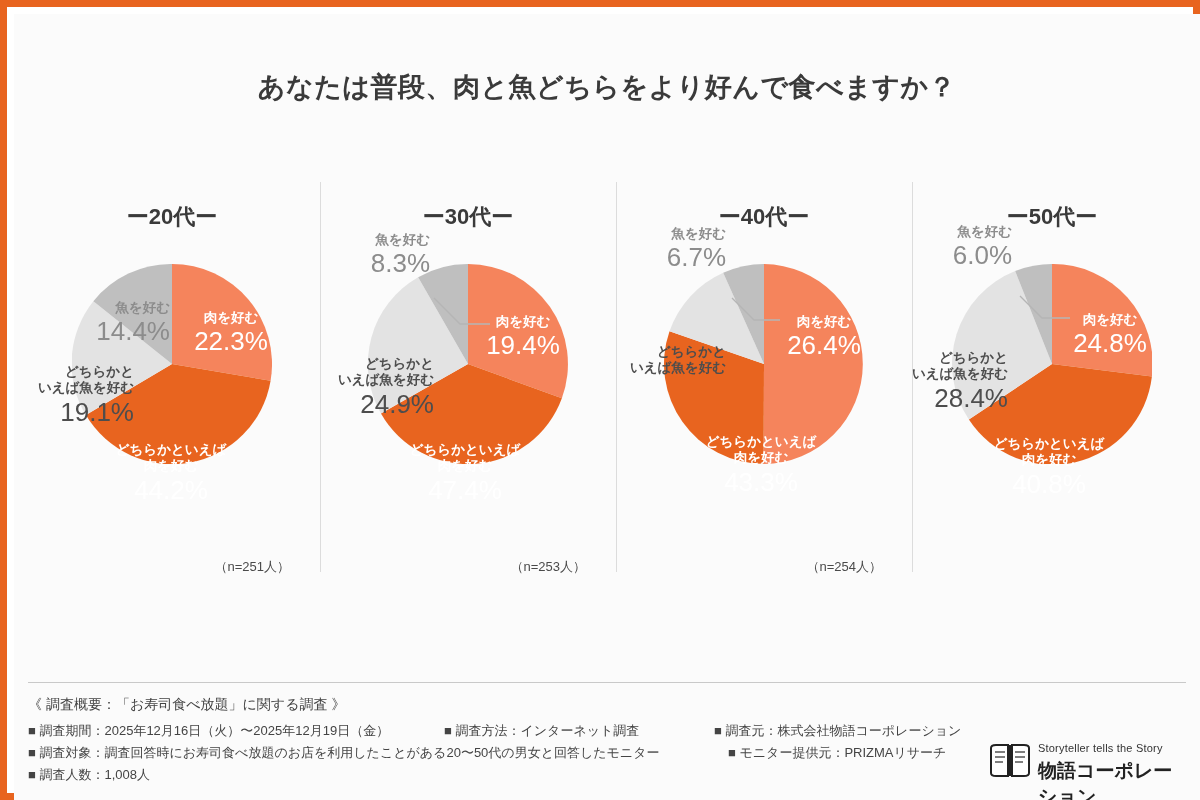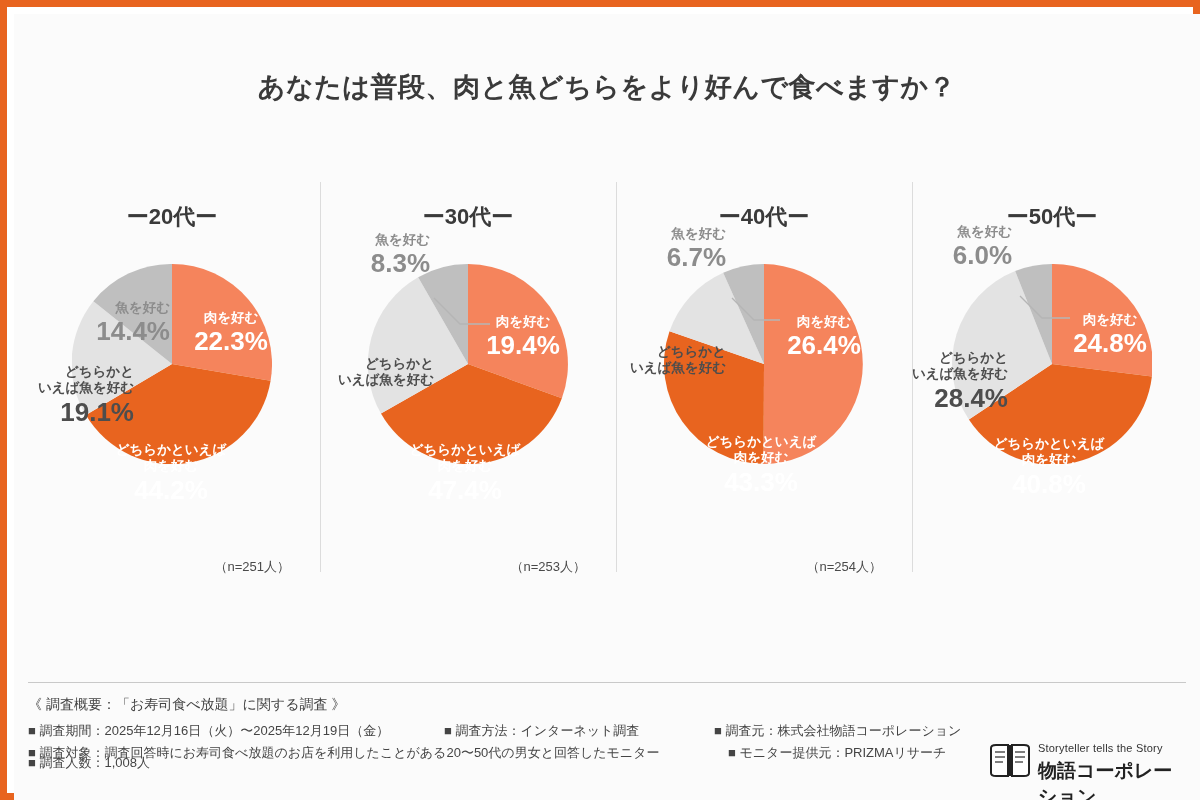--- a/index.html
+++ b/index.html
@@ -54,21 +54,21 @@
     font-size: 13px; color: #4a4a4a;
   }
   
   .vdiv {
     position: absolute; top: 168px; width: 1px; height: 390px;
     background: #dcdcdc;
   }
   
   .lbl { position: absolute; line-height: 1.22; }
   .lbl .t { font-size: 13.5px; font-weight: bold; }
-  .lbl .v { font-size: 26px; font-weight: bold; letter-spacing: 0px; }
+  .lbl .v { font-size: 26px; font-weight: normal; letter-spacing: 0px; }
   .lbl.white { color: #ffffff; }
   .lbl.dark  { color: #4d4d4d; }
   .lbl.gray  { color: #8c8c8c; }
   .lbl.ctr { text-align: center; }
   .lbl.rgt { text-align: right; }
 
   .leader { position: absolute; }
   .leader svg { display: block; }
 
   
@@ -83,21 +83,21 @@
   .f-head {
     position: absolute; left: 14px; top: 14px;
     font-size: 14px; color: #444;
   }
   .f-row { position: absolute; font-size: 13px; color: #444; }
   .r1 { left: 14px; top: 40px; }
   .r1b { left: 430px; top: 40px; }
   .r1c { left: 700px; top: 40px; }
   .r2 { left: 14px; top: 62px; }
   .r2b { left: 714px; top: 62px; }
-  .r3 { left: 14px; top: 72px; }
+  .r3 { left: 14px; top: 84px; }
 
   .logo {
     position: absolute; right: 16px; bottom: 12px;
     width: 196px; height: 54px;
   }
   .logo-book { position: absolute; left: 0; top: 8px; width: 44px; height: 38px; }
   .logo-tag {
     position: absolute; left: 50px; top: 8px;
     font-size: 11px; color: #333; letter-spacing: .2px;
   }
@@ -186,20 +186,21 @@
 
       <div class="lbl white ctr" style="left:56px; top:278px; width:178px;">
         <div class="t">どちらかといえば</div>
         <div class="t">肉を好む</div>
         <div class="v">47.4%</div>
       </div>
 
       <div class="lbl dark rgt" style="left:-10px; top:192px; width:124px;">
         <div class="t">どちらかと</div>
         <div class="t">いえば魚を好む</div>
+        <div class="v">24.9%</div>
       </div>
 
       <div class="lbl gray rgt" style="left:-18px; top:68px; width:128px;">
         <div class="t">魚を好む</div>
         <div class="v">8.3%</div>
       </div>
 
       <div class="nwrap">（n=253人）</div>
     </div>
 

